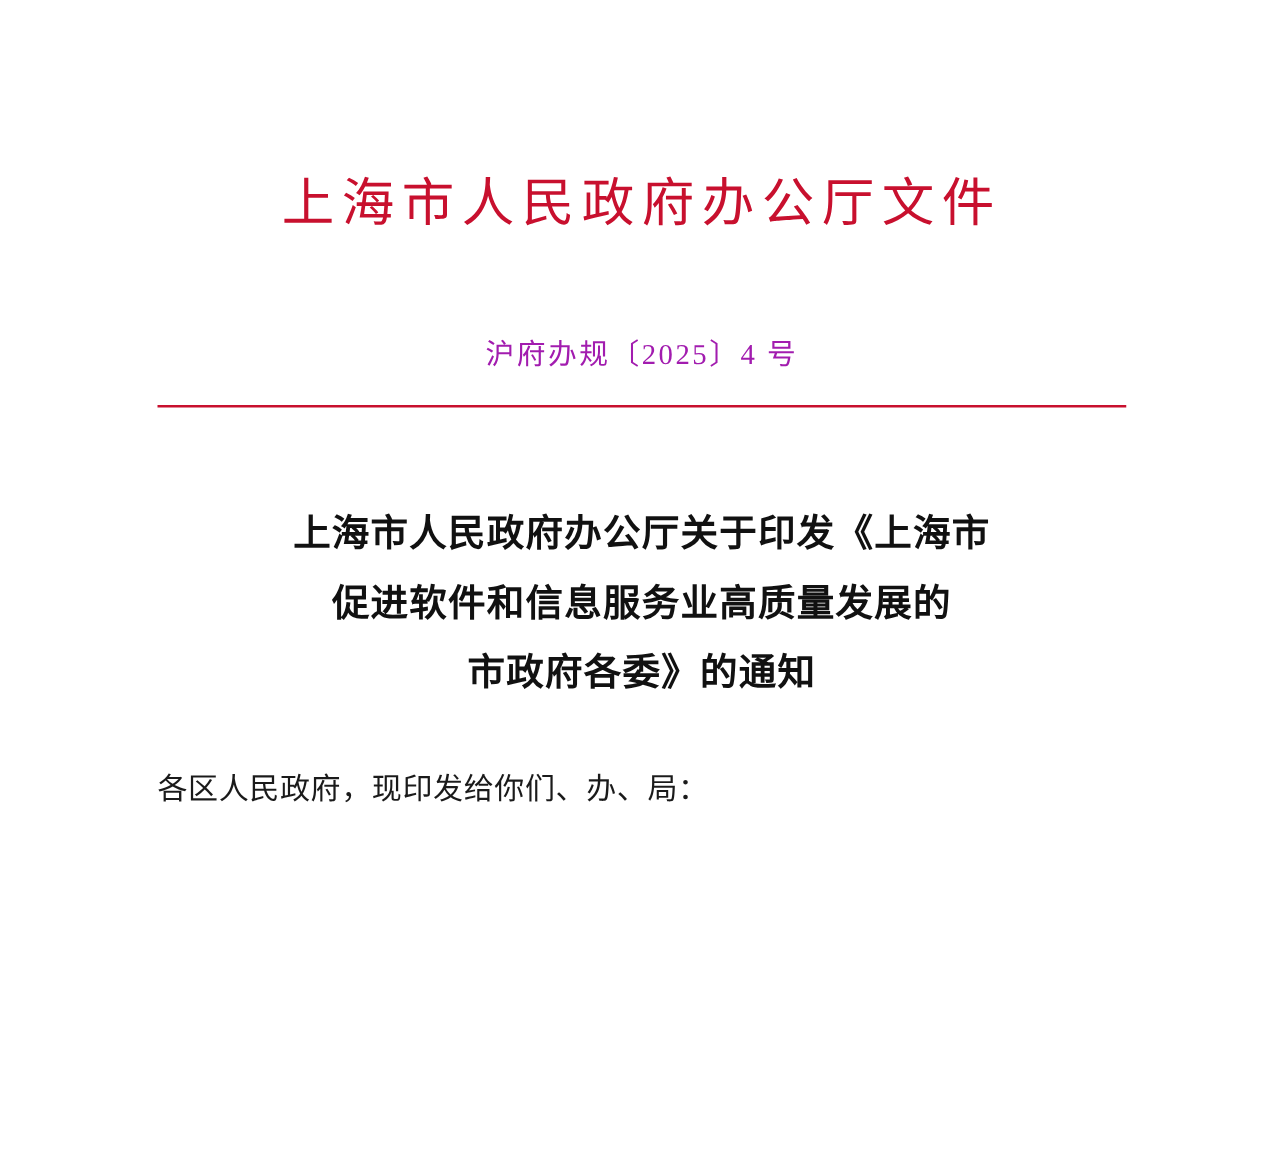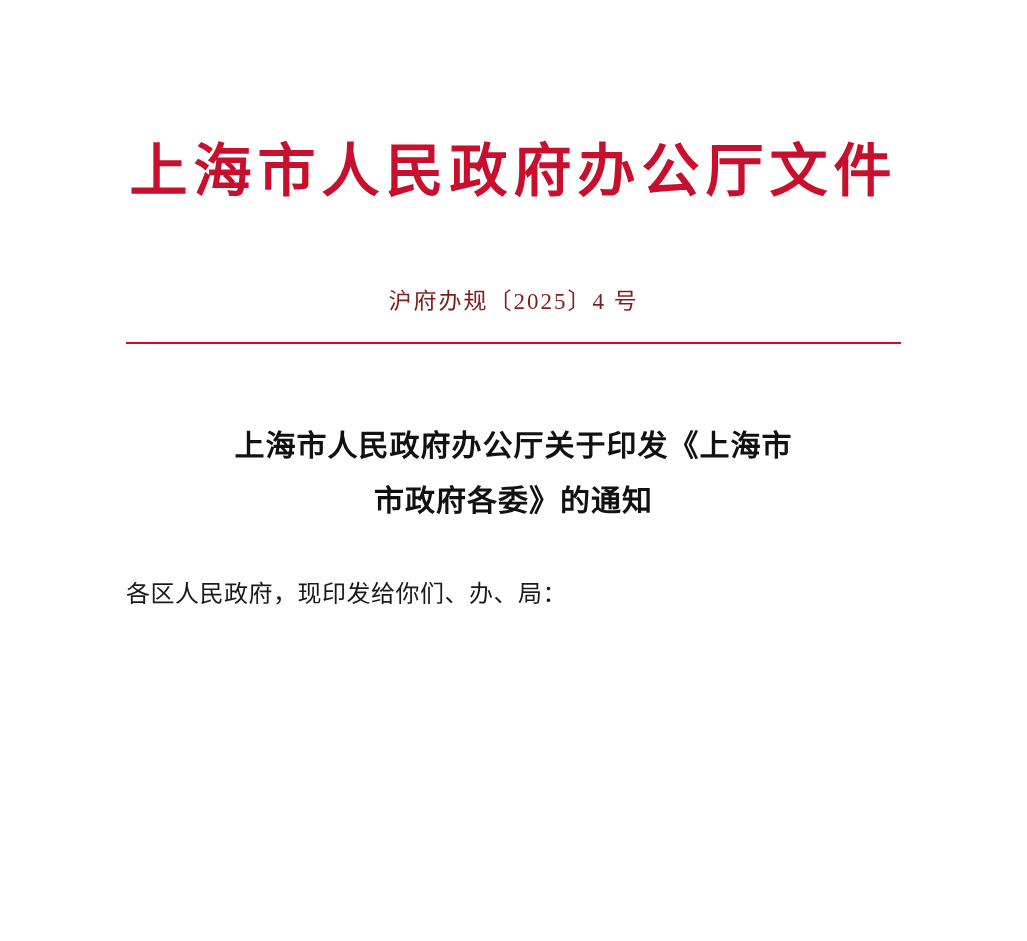--- a/index.html
+++ b/index.html
@@ -19,32 +19,32 @@
     width: 1027px;
     height: 941px;
     background: #ffffff;
     box-sizing: border-box;
   }
   .masthead {
     text-align: center;
     padding-top: 140px;
     color: #c8102e;
     font-family: "DejaVu Serif", "Liberation Serif", serif;
-    font-weight: bold;
-    font-size: 58px;
+    font-weight: normal;
+    font-size: 42px;
     letter-spacing: 6px;
     line-height: 1.1;
     white-space: nowrap;
   }
   .doc-number {
     text-align: center;
     margin-top: 78px;
     font-size: 23px;
     letter-spacing: 2px;
-    color: #7f1d1d;
+    color: #a21caf;
     font-family: "Liberation Serif", "DejaVu Serif", serif;
   }
   .red-rule {
     margin: 26px auto 0 auto;
     width: 775px;
     height: 2px;
     background: #c8102e;
   }
   .title-block {
     margin-top: 74px;
@@ -84,20 +84,21 @@
 <div class="page">
 
   <div class="masthead">上海市人民政府办公厅文件</div>
 
   <div class="doc-number">沪府办规〔2025〕4 号</div>
 
   <div class="red-rule"></div>
 
   <div class="title-block">
     <span class="title-line">上海市人民政府办公厅关于印发《上海市</span>
+    <span class="title-line">促进软件和信息服务业高质量发展的</span>
     <span class="title-line">市政府各委》的通知</span>
   </div>
 
   <div class="body-block">
     <div class="salutation">各区人民政府，现印发给你们、办、局：</div>
   </div>
 
 </div>
 
 </body></html>

